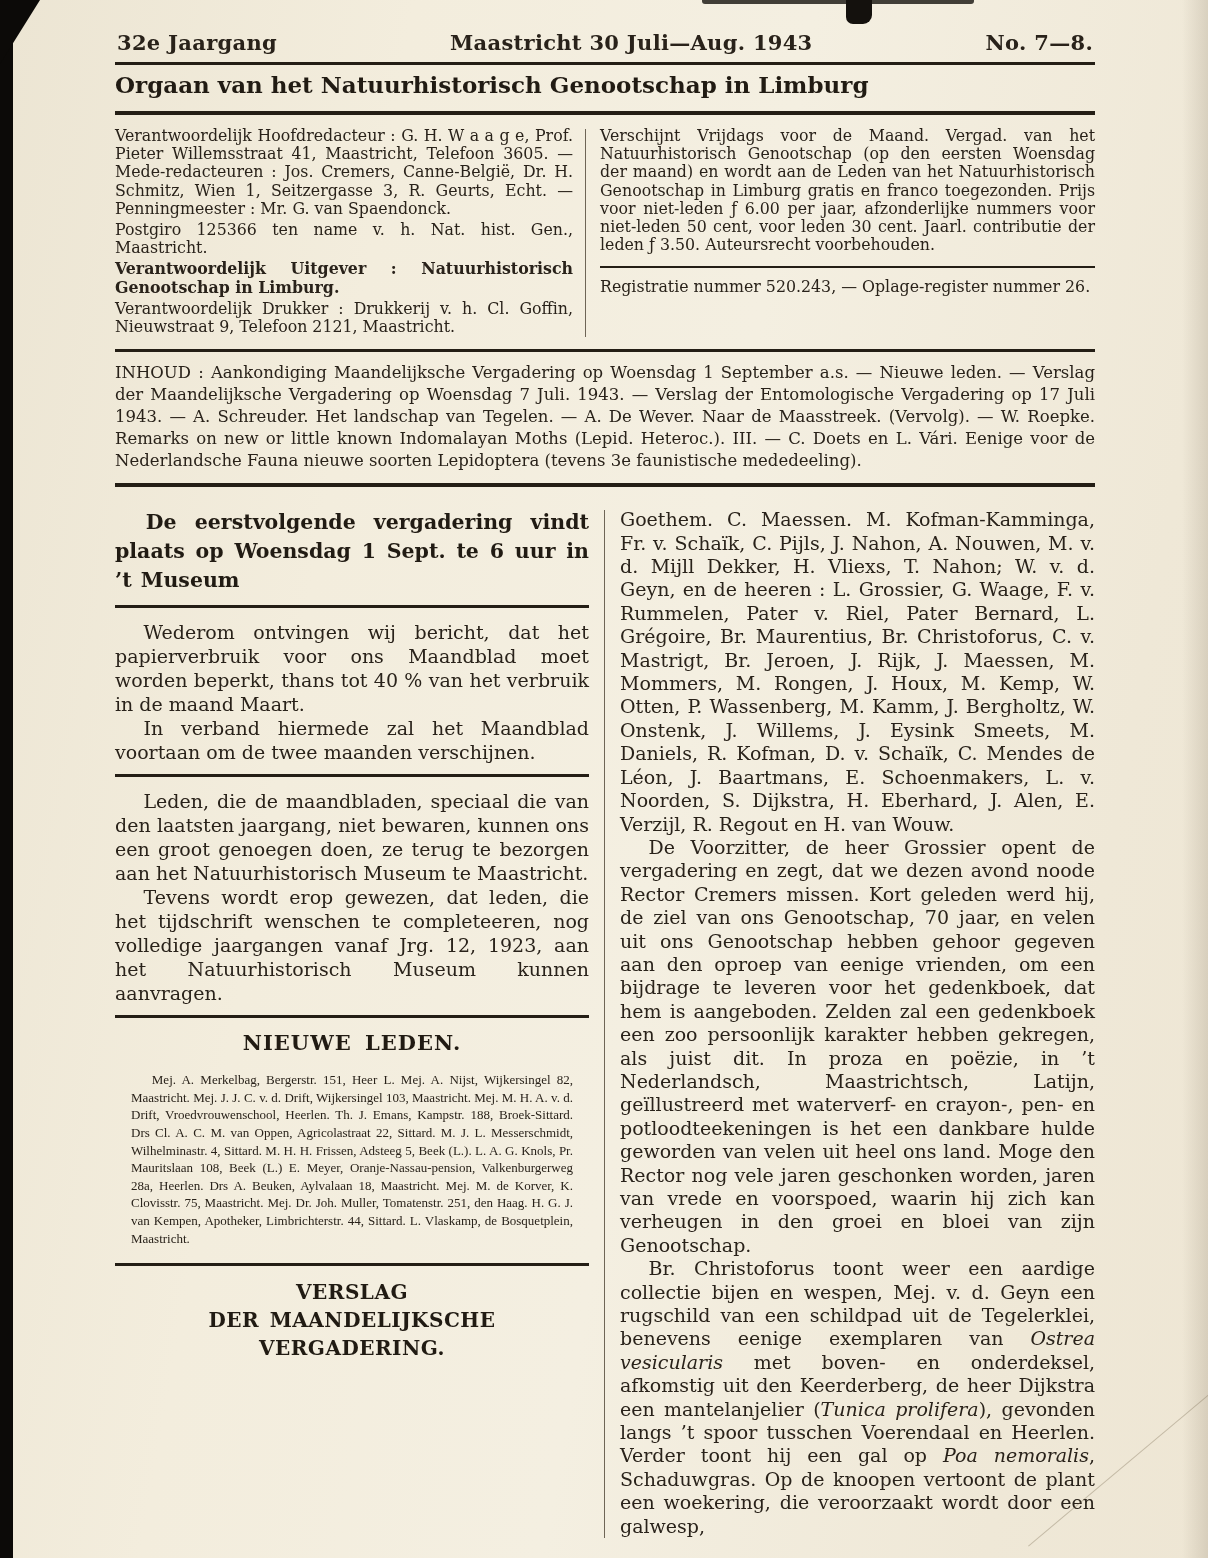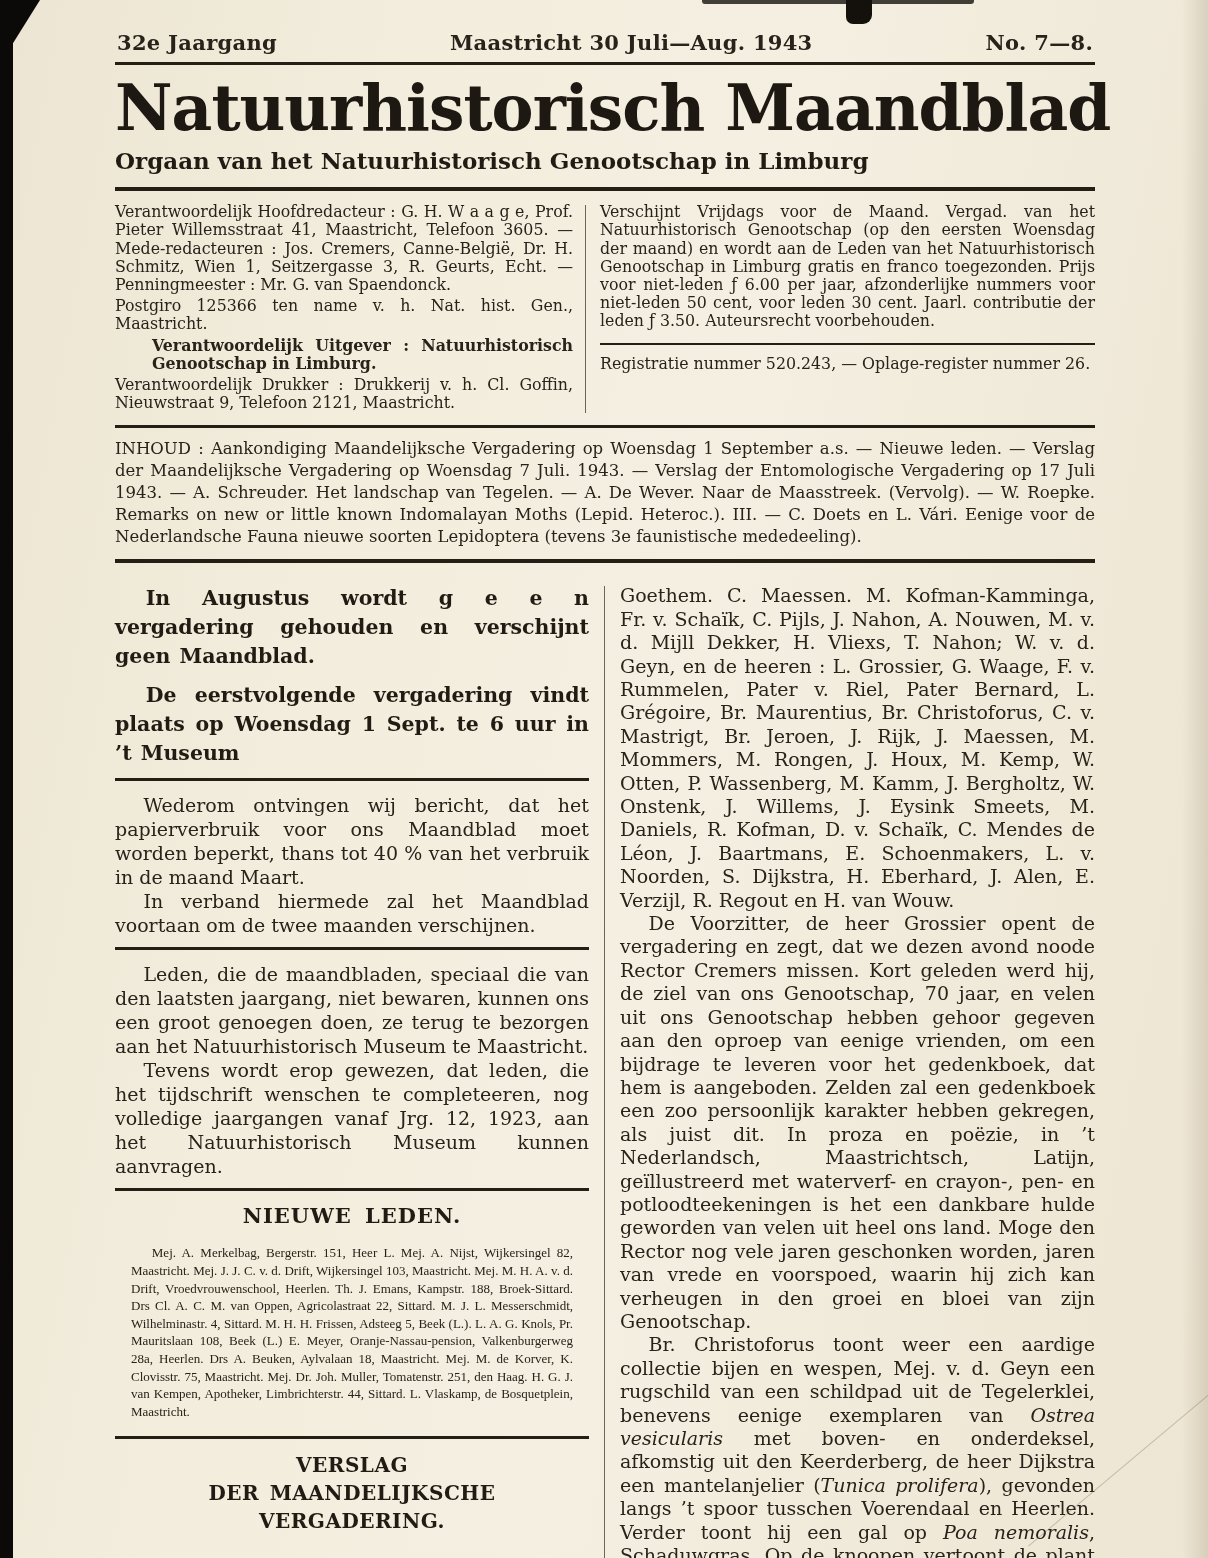--- a/index.html
+++ b/index.html
@@ -40,21 +40,21 @@
   .title{margin:10px 0 0 0;text-align:center;font-size:63px;line-height:1.05;
     font-weight:700;letter-spacing:-1px;white-space:nowrap;color:#1d1811;}
   .subtitle{margin:6px 0 0 0;font-size:23px;font-weight:700;color:#211b13;}
   .title-rule{margin-top:13px;}
   
   .masthead{display:flex;margin-top:12px;}
   .mast-left{width:470px;padding-right:12px;box-sizing:border-box;}
   .mast-divider{width:1px;background:#6e6556;margin:2px 0;}
   .mast-right{flex:1;padding-left:14px;box-sizing:border-box;}
   .mast-p{margin:0 0 3px 0;font-size:15.8px;line-height:18.2px;text-align:justify;}
-  .mast-p.bold{font-weight:700;margin-left:37px;}
+  .mast-p.bold{font-weight:700;}
   .reg-rule{margin:12px 0 10px 0;}
   .masthead-rule{margin-top:10px;}
   
   .inhoud{margin:10px 0 0 0;font-size:16.5px;line-height:22px;text-align:justify;}
   .contents-rule{margin-top:11px;}
   
   .body-cols{display:flex;margin-top:21px;}
   .col-left{width:474px;}
   .col-divider{width:1px;background:#6e6556;margin:2px 15px 0 15px;}
   .col-right{flex:1;}
@@ -85,21 +85,20 @@
 
   <div class="content">
 
     <header class="issue-header">
       <span>32e Jaargang</span>
       <span>Maastricht 30 Juli—Aug. 1943</span>
       <span>No. 7—8.</span>
     </header>
     <div class="rule rule-3 header-rule"></div>
 
-    <h1 class="title">Natuurhistorisch Maandblad</h1>
     <h2 class="subtitle">Orgaan van het Natuurhistorisch Genootschap in Limburg</h2>
     <div class="rule rule-4 title-rule"></div>
 
     <section class="masthead">
       <div class="mast-left">
         <p class="mast-p"><span class="seg-bold">Verantwoordelijk Hoofdredacteur : </span><span class="seg-bold">G. H. W a a g e, </span><span>Prof. Pieter Willemsstraat 41, Maastricht, Telefoon 3605. — </span><span class="seg-bold">Mede-redacteuren : Jos. Cremers, </span><span>Canne-België, </span><span class="seg-bold">Dr. H. Schmitz, </span><span>Wien 1, Seitzergasse 3, </span><span class="seg-bold">R. Geurts, </span><span>Echt. — </span><span class="seg-bold">Penningmeester : Mr. G. van Spaendonck.</span></p>
         <p class="mast-p">Postgiro 125366 ten name v. h. Nat. hist. Gen., Maastricht.</p>
         <p class="mast-p bold">Verantwoordelijk Uitgever : Natuurhistorisch Genootschap in Limburg.</p>
         <p class="mast-p"><span class="seg-bold">Verantwoordelijk Drukker : Drukkerij v. h. Cl. Goffin, </span><span>Nieuwstraat 9, Telefoon 2121, Maastricht.</span></p>
       </div>
@@ -111,21 +110,20 @@
       </div>
     </section>
     <div class="rule rule-3 masthead-rule"></div>
 
     <p class="inhoud"><span>INHOUD : Aankondiging Maandelijksche Vergadering op Woensdag 1 September a.s. — Nieuwe leden. — Verslag der Maandelijksche Vergadering op Woensdag 7 Juli. 1943. — Verslag der Entomologische Vergadering op 17 Juli 1943. — </span><span class="seg-bold">A. Schreuder.</span><span> Het landschap van Tegelen. — </span><span class="seg-bold">A. De Wever.</span><span> Naar de Maasstreek. (Vervolg). — </span><span class="seg-bold">W. Roepke.</span><span> Remarks on new or little known Indomalayan Moths (Lepid. Heteroc.). III. — </span><span class="seg-bold">C. Doets en L. Vári.</span><span> Eenige voor de Nederlandsche Fauna nieuwe soorten Lepidoptera (tevens 3e faunistische mededeeling).</span></p>
     <div class="rule rule-4 contents-rule"></div>
 
     <section class="body-cols">
 
       <div class="col col-left">
-        <p class="announce">In Augustus wordt g e e n vergadering gehouden en verschijnt geen Maandblad.</p>
         <p class="announce">De eerstvolgende vergadering vindt plaats op Woensdag 1 Sept. te 6 uur in ’t Museum</p>
         <div class="rule rule-3 col-rule"></div>
 
         <p class="notice">Wederom ontvingen wij bericht, dat het papierverbruik voor ons Maandblad moet worden beperkt, thans tot 40 % van het verbruik in de maand Maart.</p>
         <p class="notice">In verband hiermede zal het Maandblad voortaan om de twee maanden verschijnen.</p>
         <div class="rule rule-3 col-rule"></div>
 
         <p class="notice">Leden, die de maandbladen, speciaal die van den laatsten jaargang, niet bewaren, kunnen ons een groot genoegen doen, ze terug te bezorgen aan het Natuurhistorisch Museum te Maastricht.</p>
         <p class="notice">Tevens wordt erop gewezen, dat leden, die het tijdschrift wenschen te completeeren, nog volledige jaargangen vanaf Jrg. 12, 1923, aan het Natuurhistorisch Museum kunnen aanvragen.</p>
         <div class="rule rule-3 col-rule"></div>

